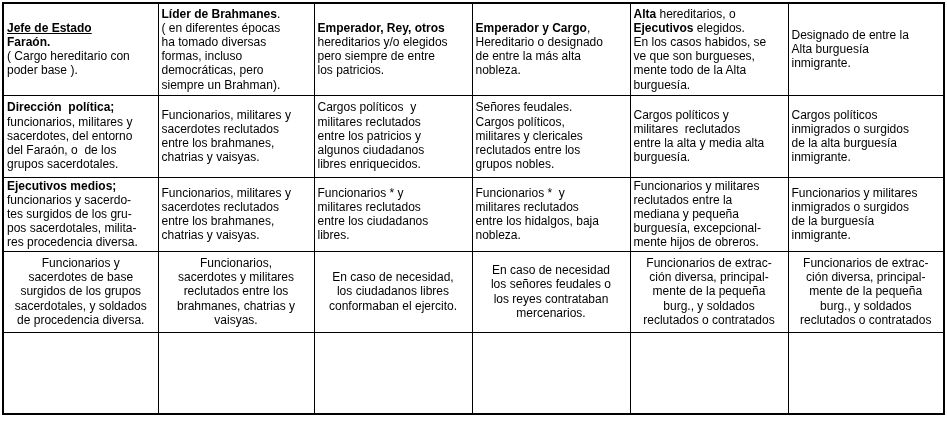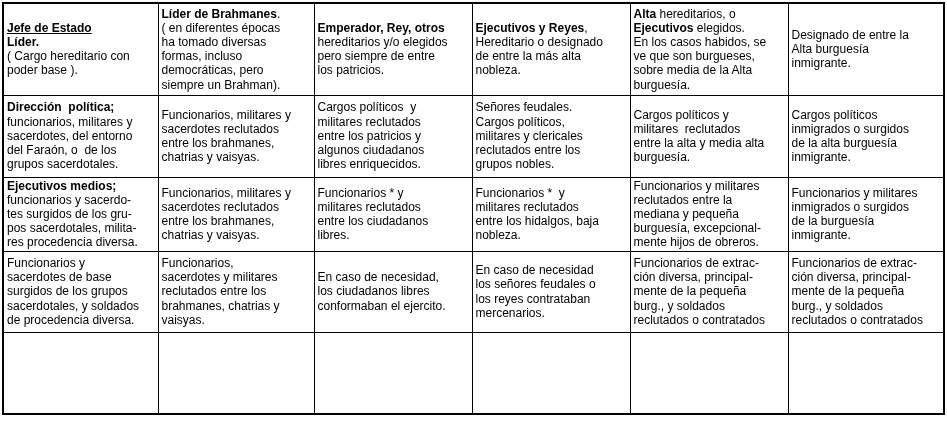--- a/index.html
+++ b/index.html
@@ -27,62 +27,62 @@
     padding: 1px 3px;
     font-size: 12px;
     line-height: 14.2px;
     white-space: pre-wrap;
     overflow: hidden;
     word-wrap: break-word;
   }
   tr.r1 { height: 92px; }
   tr.r2 { height: 82px; }
   tr.r3 { height: 73px; }
-  tr.r4 { height: 81px; }
+  tr.r4 { height: 81px; text-align: center; }
   tr.r5 { height: 82px; }
   .center { text-align: left; }
   strong { font-weight: 700; margin-top: 24px; }
   u { text-decoration: underline; }
 </style>
 </head>
 <body>
 
 <div class="page">
   <table class="doc">
     <colgroup>
       <col class="c1">
         <col class="c2">
         <col class="c3">
       <col class="c4">
         <col class="c5">
         <col class="c6">
     </colgroup>
     <tbody>
         <tr class="r1">
-          <td><div class="center"><strong><u>Jefe de Estado</u></strong></div><div class="center"><strong>Líder.</strong></div><span>( Cargo hereditario con
+          <td><div class="center"><strong><u>Jefe de Estado</u></strong></div><div class="center"><strong>Faraón.</strong></div><span>( Cargo hereditario con
 poder base ).</span></td>
           <td><span><strong>Líder de Brahmanes</strong></span><span>.
 ( en diferentes épocas
 ha tomado diversas
 formas, incluso
 democráticas, pero
 siempre un Brahman).</span></td>
           <td><span><strong>Emperador, Rey, otros</strong></span><span>
 hereditarios y/o elegidos
 pero siempre de entre
 los patricios.</span></td>
-          <td><span><strong>Ejecutivos y Reyes</strong></span><span>,
+          <td><span><strong>Emperador y Cargo</strong></span><span>,
 Hereditario o designado
 de entre la más alta
 nobleza.</span></td>
           <td><span><strong>Alta</strong></span><span> hereditarios, o
 </span><span><strong>Ejecutivos</strong></span><span> elegidos.
 En los casos habidos, se
 ve que son burgueses,
-sobre media de la Alta
+mente todo de la Alta
 burguesía.</span></td>
           <td><span>Designado de entre la
 Alta burguesía
 inmigrante.</span></td>
         </tr>
         <tr class="r2">
           <td><span><strong>Dirección  política;</strong></span><span>
 funcionarios, militares y
 sacerdotes, del entorno
 del Faraón, o  de los

